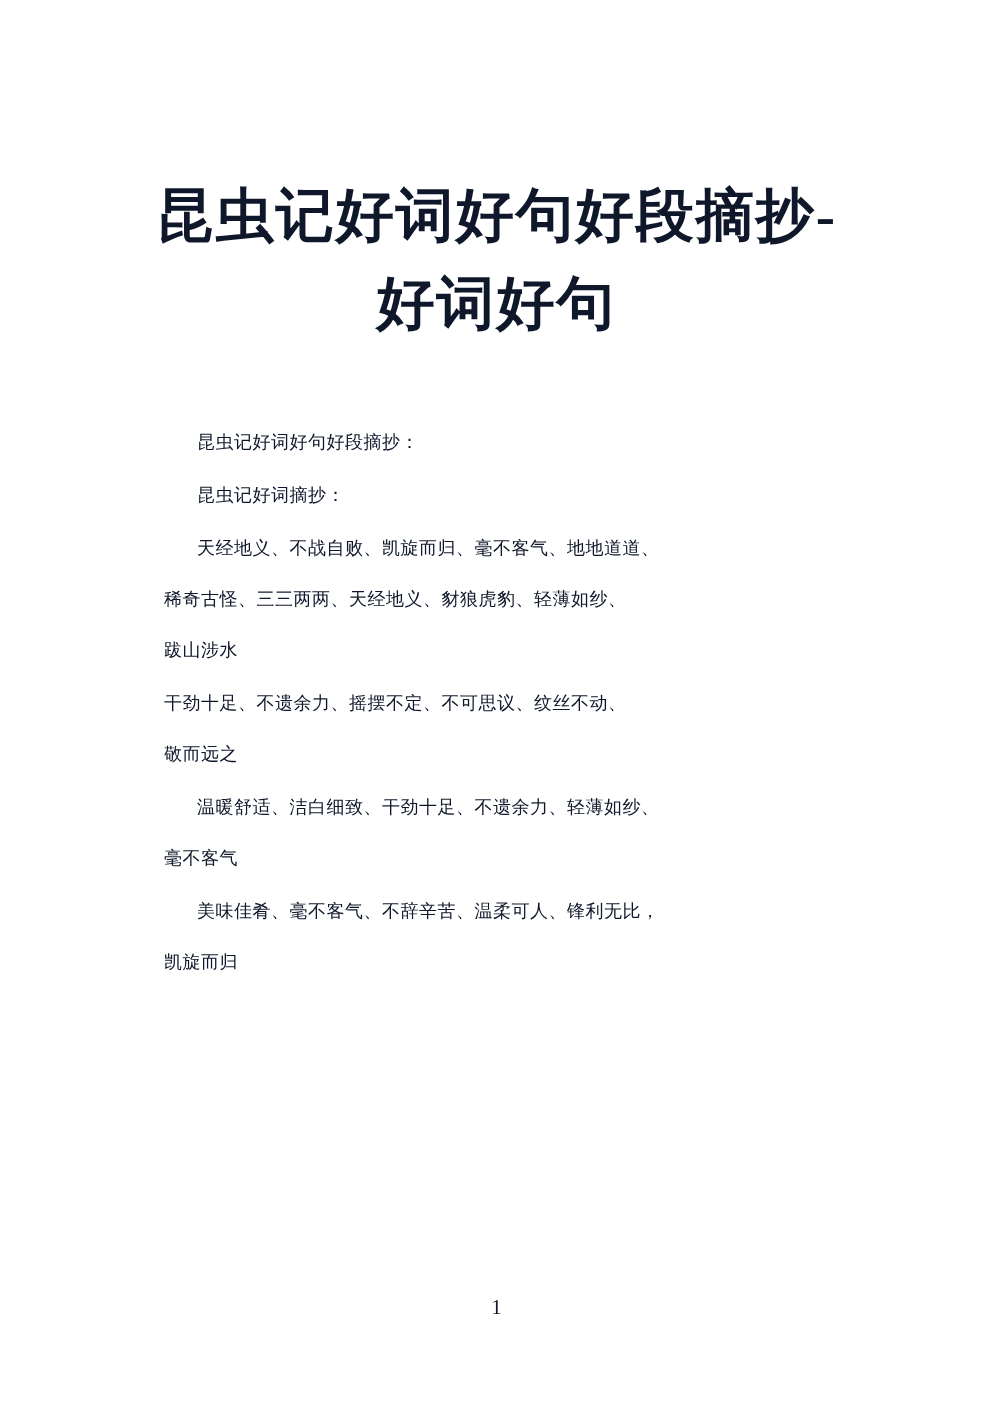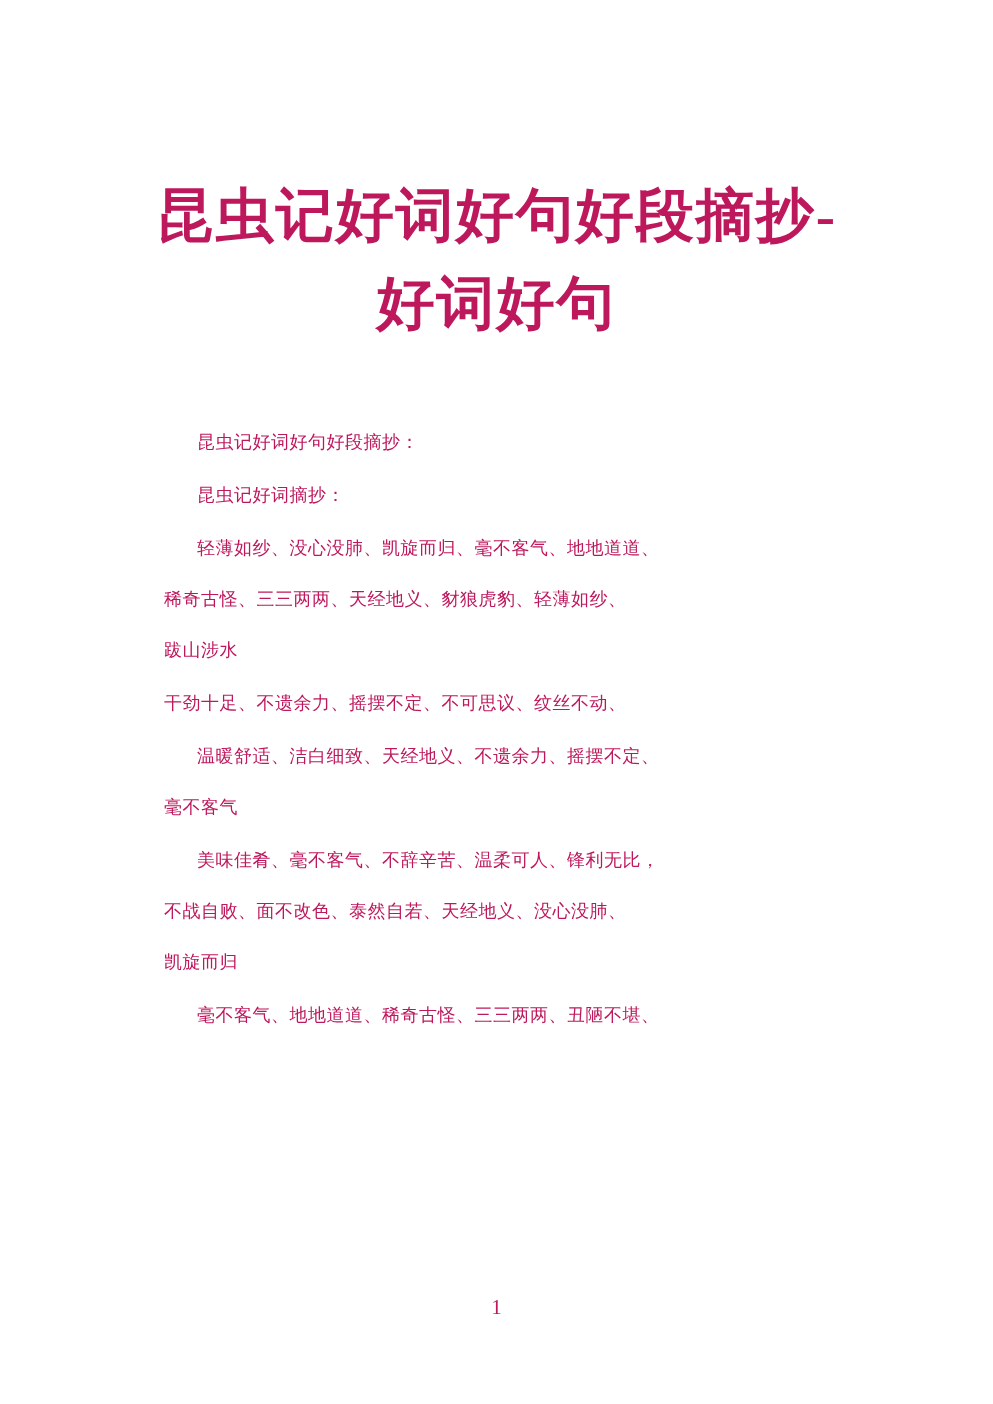--- a/index.html
+++ b/index.html
@@ -5,21 +5,21 @@
   html, body {
     margin: 0;
     padding: 0;
     background: #ffffff;
   }
   .page {
     position: relative;
     width: 980px;
     height: 1404px;
     background: #ffffff;
-    color: #be185d;
+    color: #0f172a;
     font-family: "Liberation Serif", "DejaVu Serif", serif;
     overflow: hidden;
   }
   .doc-title {
     position: absolute;
     top: 172px;
     left: 0;
     width: 993px;
     text-align: center;
     font-size: 58px;
@@ -71,42 +71,41 @@
 
     <div class="para">
       <div class="line first">昆虫记好词好句好段摘抄：</div>
     </div>
 
     <div class="para">
       <div class="line first">昆虫记好词摘抄：</div>
     </div>
 
     <div class="para">
-      <div class="line first">轻薄如纱、没心没肺、凯旋而归、毫不客气、地地道道、</div>
+      <div class="line first">天经地义、不战自败、凯旋而归、毫不客气、地地道道、</div>
       <div class="line">稀奇古怪、三三两两、天经地义、豺狼虎豹、轻薄如纱、</div>
       <div class="line">跋山涉水</div>
     </div>
 
     <div class="para">
       <div class="line">干劲十足、不遗余力、摇摆不定、不可思议、纹丝不动、</div>
+      <div class="line">敬而远之</div>
     </div>
 
     <div class="para">
-      <div class="line first">温暖舒适、洁白细致、天经地义、不遗余力、摇摆不定、</div>
+      <div class="line first">温暖舒适、洁白细致、干劲十足、不遗余力、轻薄如纱、</div>
       <div class="line">毫不客气</div>
     </div>
 
     <div class="para">
       <div class="line first">美味佳肴、毫不客气、不辞辛苦、温柔可人、锋利无比，</div>
-      <div class="line">不战自败、面不改色、泰然自若、天经地义、没心没肺、</div>
       <div class="line">凯旋而归</div>
     </div>
 
     <div class="para">
-      <div class="line first">毫不客气、地地道道、稀奇古怪、三三两两、丑陋不堪、</div>
     </div>
 
   </div>
 
   <div class="page-footer">
     <span>1</span>
   </div>
 
 </div>
 

